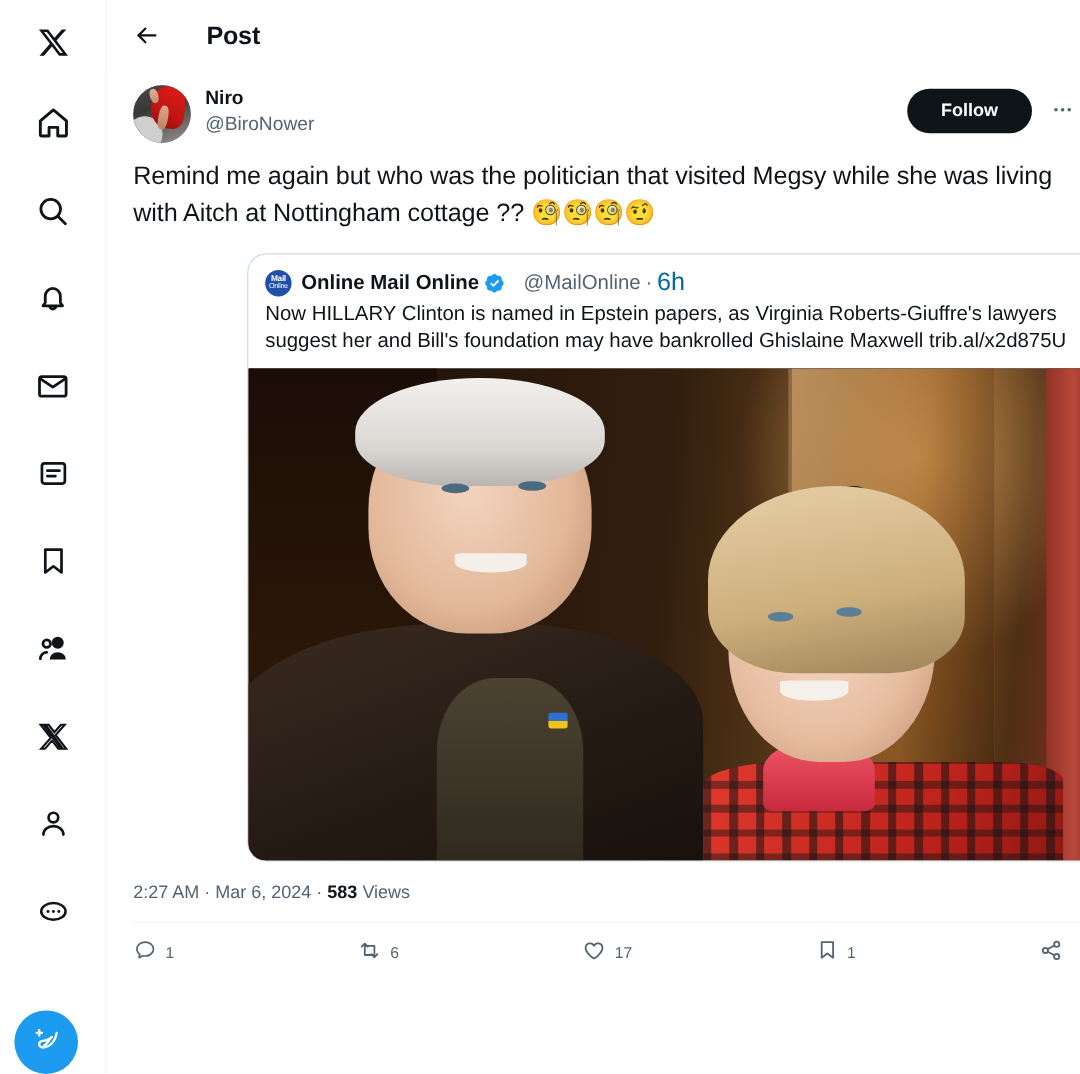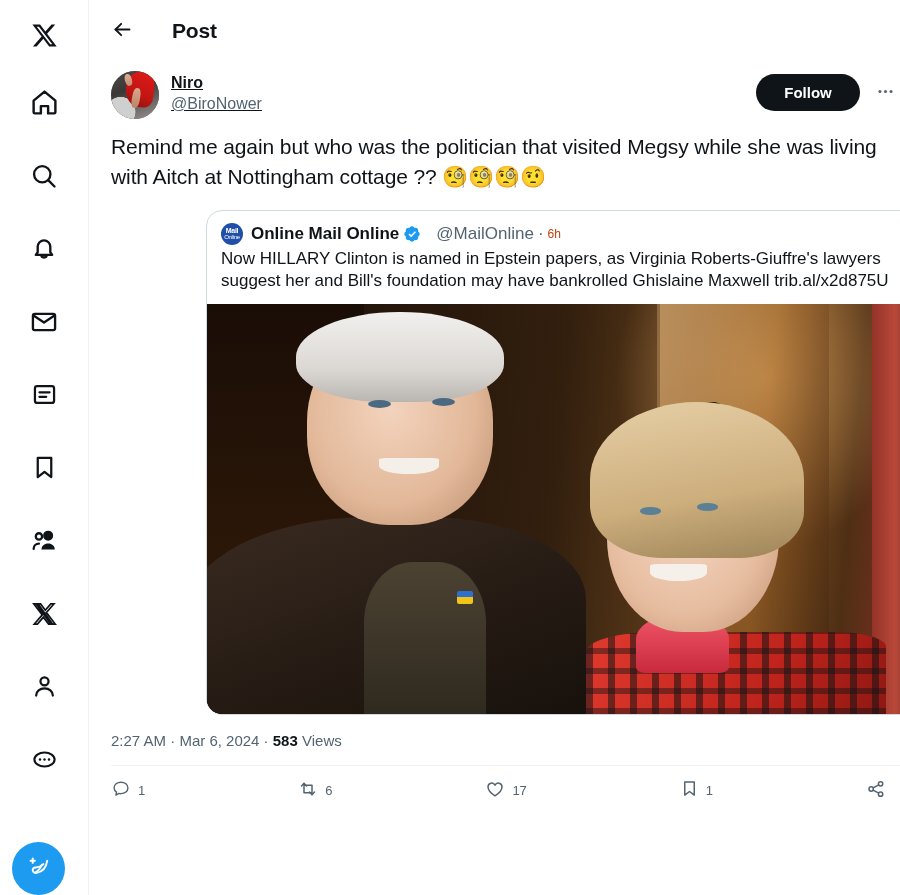--- a/index.html
+++ b/index.html
@@ -76,21 +76,21 @@
   }
   .avatar .av-red { position:absolute; left:32%; top:2%; width:58%; height:72%;
     background: linear-gradient(200deg, #e01b19 0%, #c21513 60%, #8e0f0e 100%);
     border-radius: 45% 38% 30% 50%;
     transform: rotate(6deg); }
   .avatar .av-leg { position:absolute; left:44%; top:36%; width:16%; height:42%;
     background: linear-gradient(180deg,#d9a68c,#bb8467); border-radius: 40%; transform: rotate(10deg); }
   .avatar .av-arm { position:absolute; left:30%; top:6%; width:14%; height:26%;
     background: linear-gradient(180deg,#e0ae94,#c08f74); border-radius: 45%; transform: rotate(-16deg); }
 
-  .author-meta { margin-left: 12px; flex: 1 1 auto; min-width: 0; padding-top: 1px; text-decoration: underline; }
+  .author-meta { margin-left: 12px; flex: 1 1 auto; min-width: 0; padding-top: 1px; }
   .author-name {
     font-size: 16px; font-weight: bold; color: #0f1419;
     line-height: 21px; cursor: pointer;
   }
   .author-handle { font-size: 16px; color: #536471; line-height: 21px; }
 
   .follow-btn {
     background: #0f1419; color: #fff;
     font-size: 15px; font-weight: bold;
     border: none; border-radius: 9999px;
@@ -133,21 +133,21 @@
     flex: 0 0 22px; background: #1f4fa8;
     display: flex; flex-direction: column; align-items: center; justify-content: center;
     color: #fff; line-height: 6px; overflow: hidden;
   }
   .qm-avatar .l1 { font-size: 7px; font-weight: bold; letter-spacing: -0.3px; }
   .qm-avatar .l2 { font-size: 6px; letter-spacing: -0.3px; }
   .q-name { font-weight: bold; color: #0f1419; margin-left: 8px; font-size: 17px; }
   .verified { margin-left: 4px; display: flex; align-items: center; }
   .q-handle { color: #536471; margin-left: 15px; font-size: 17px; }
   .q-dot { color: #536471; margin: 0 4px; font-size: 17px; }
-  .q-time { color: #c2410c; font-size: 12px; }
+  .q-time { color: #0369a1; font-size: 21px; }
 
   .quote-text {
     padding: 3px 16px 12px 14px;
     font-size: 17px; line-height: 22px; color: #0f1419;
   }
   .quote-img {
     width: 100%; height: 410px;
     position: relative; overflow: hidden;
     background: #1a0f08;
   }

